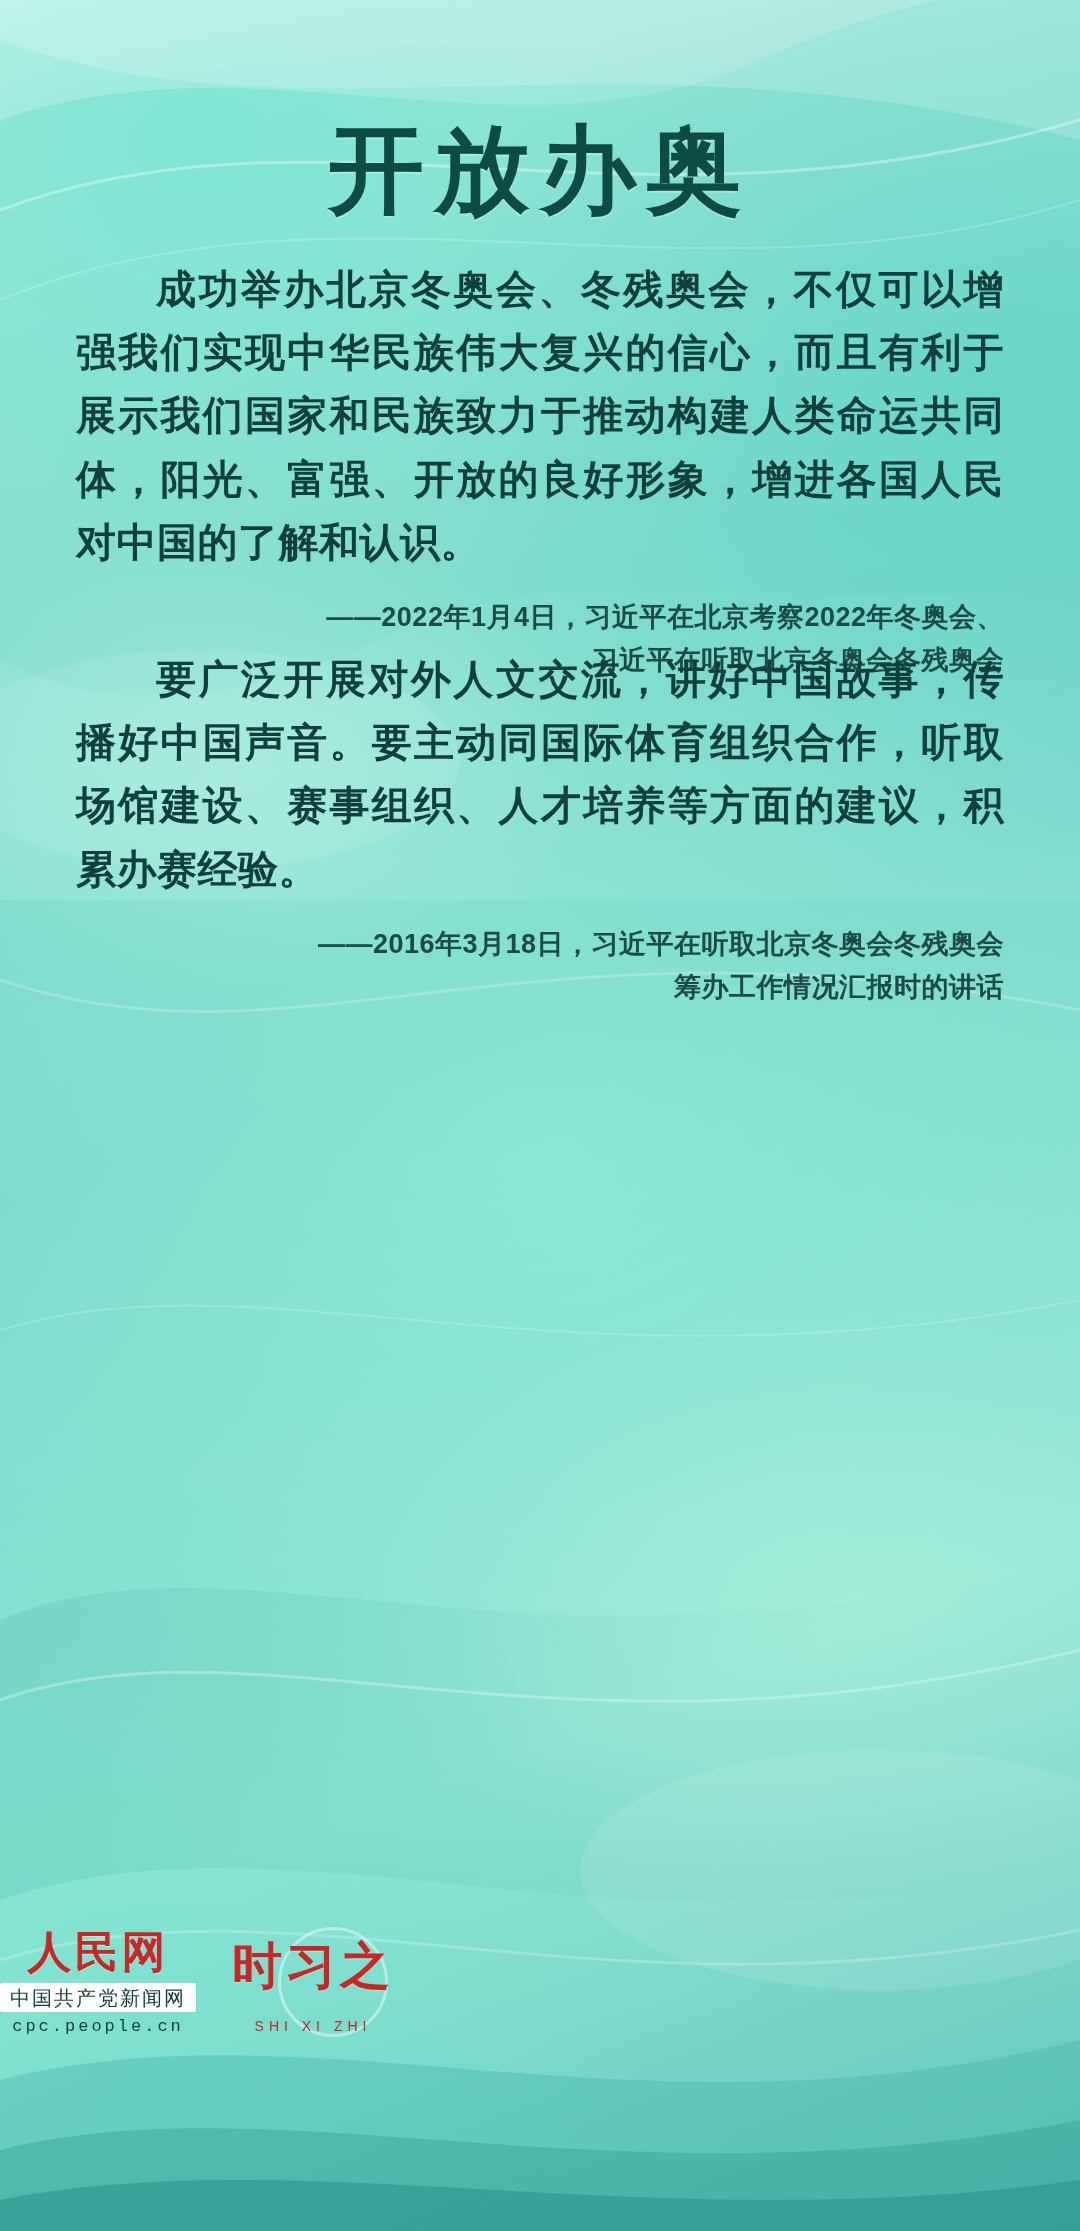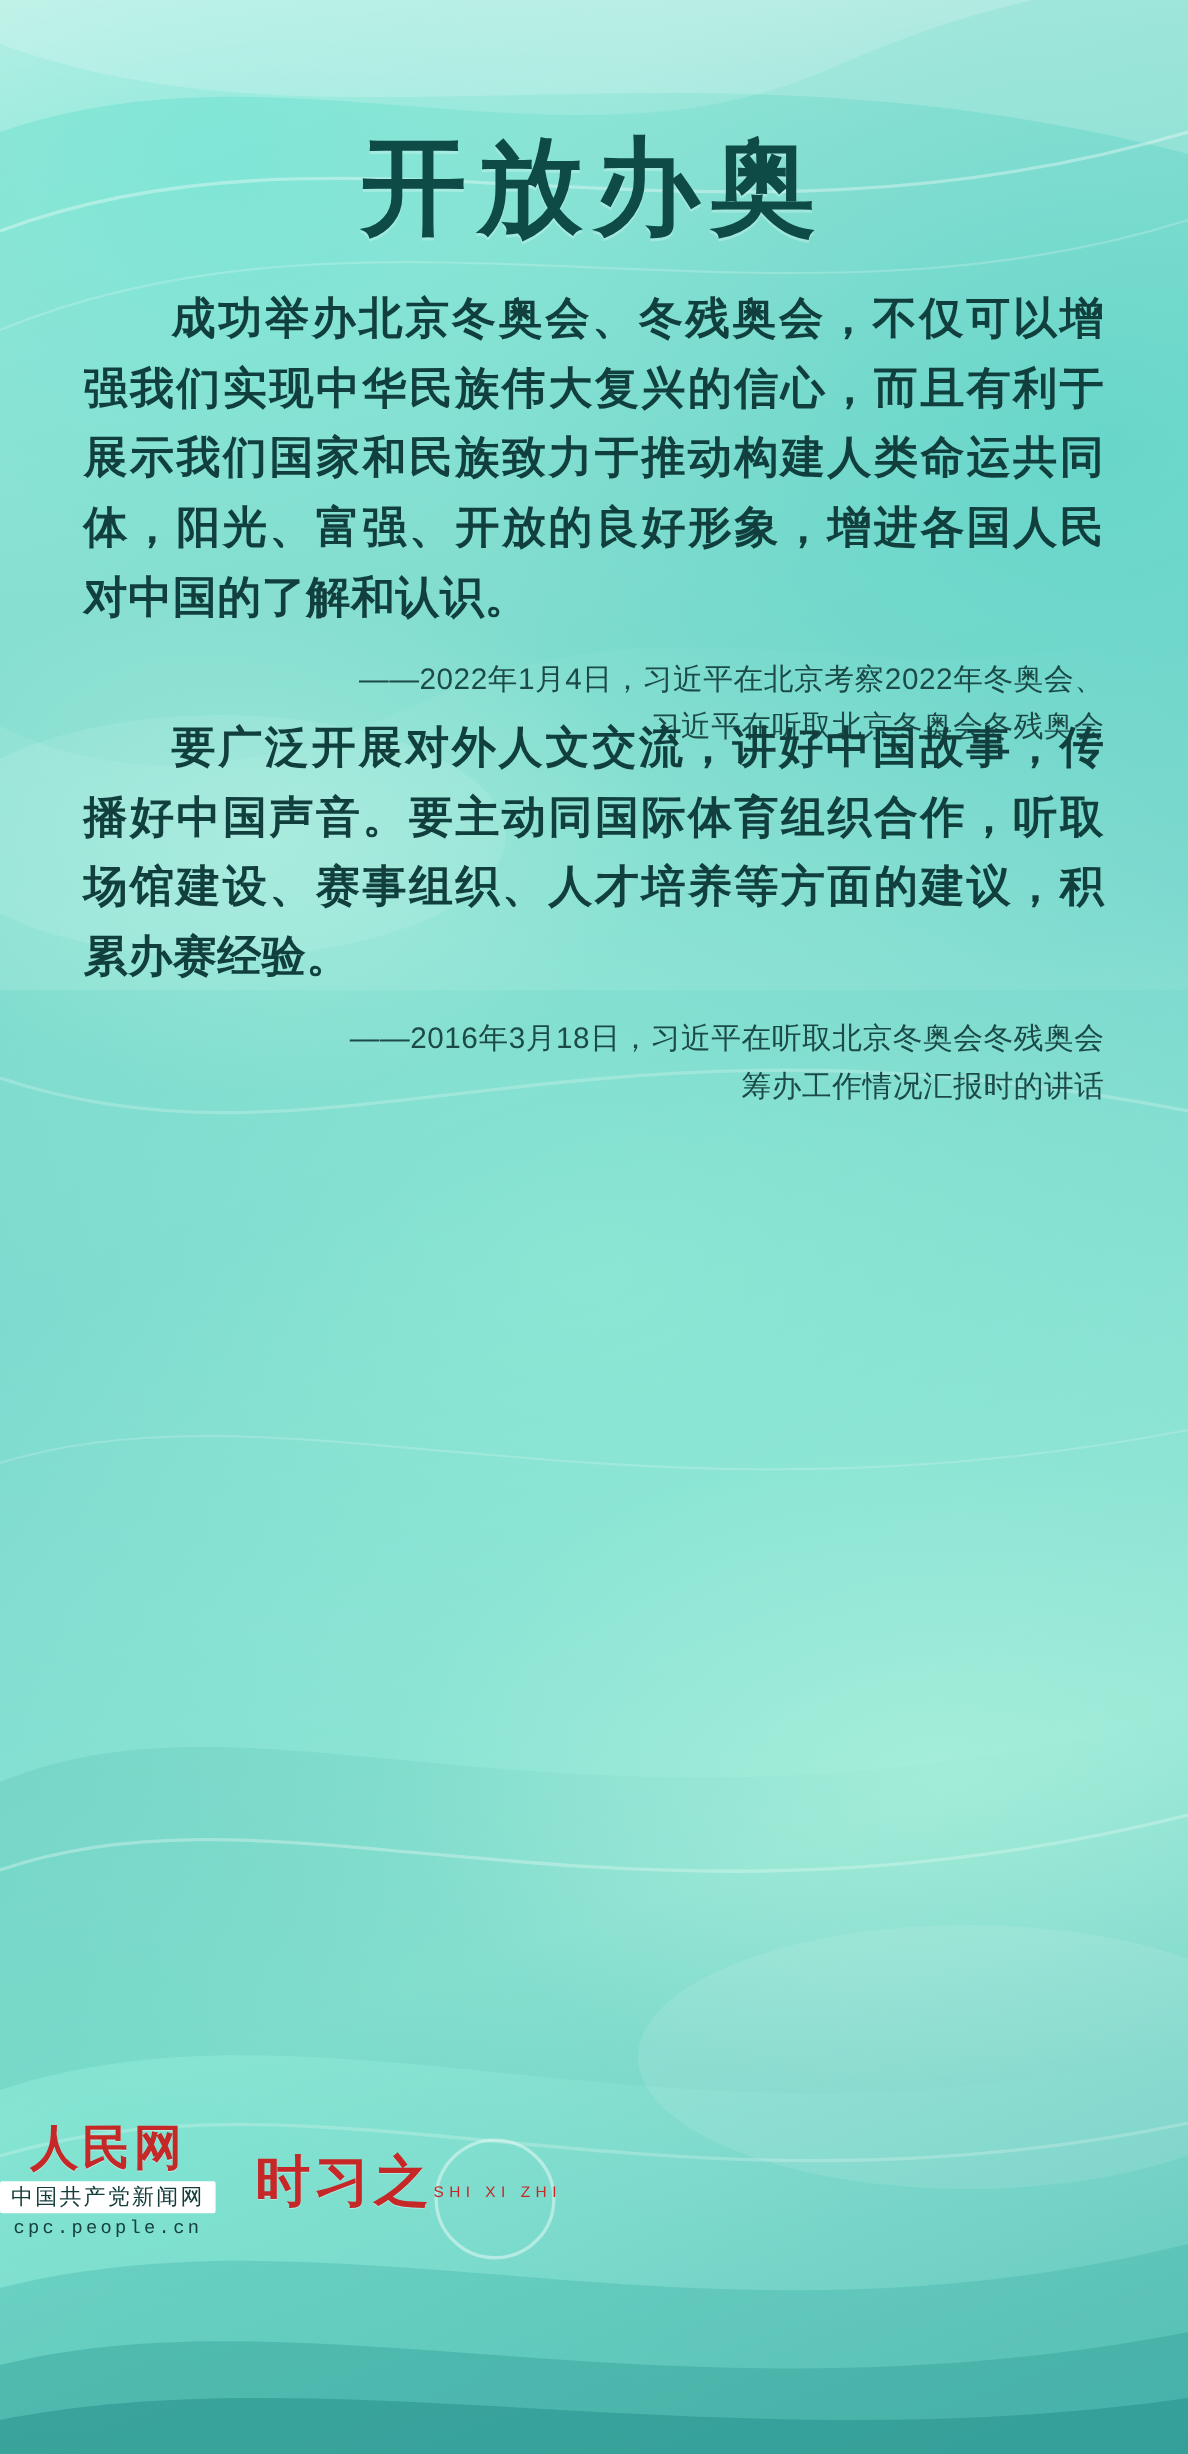--- a/index.html
+++ b/index.html
@@ -79,21 +79,21 @@
     letter-spacing: 0.5px;
     font-family: "Liberation Serif", "DejaVu Serif", serif;
   }
   .source {
     margin-top: 22px;
     font-size: 27px;
     line-height: 1.6;
     color: #1b4a47;
     text-align: right;
     letter-spacing: 0.5px;
-    font-weight: 400;
+    font-weight: 700;
     font-family: "Liberation Sans", "DejaVu Sans", sans-serif;
   }
   .source .line2 {
     display: block;
   }
 
   
   .footer {
     position: absolute;
     left: 0;
@@ -130,21 +130,21 @@
   .rmw-url {
     margin-top: 6px;
     font-size: 17px;
     letter-spacing: 3px;
     color: #14403d;
     font-family: "Liberation Mono", "DejaVu Sans Mono", monospace;
   }
   .ssz-logo {
     position: relative;
     display: flex;
-    flex-direction: row;
+    flex-direction: column;
     align-items: center;
     justify-content: center;
     padding-left: 10px;
   }
   .ssz-ring {
     position: absolute;
     right: 6px;
     top: -6px;
     width: 104px;
     height: 104px;

